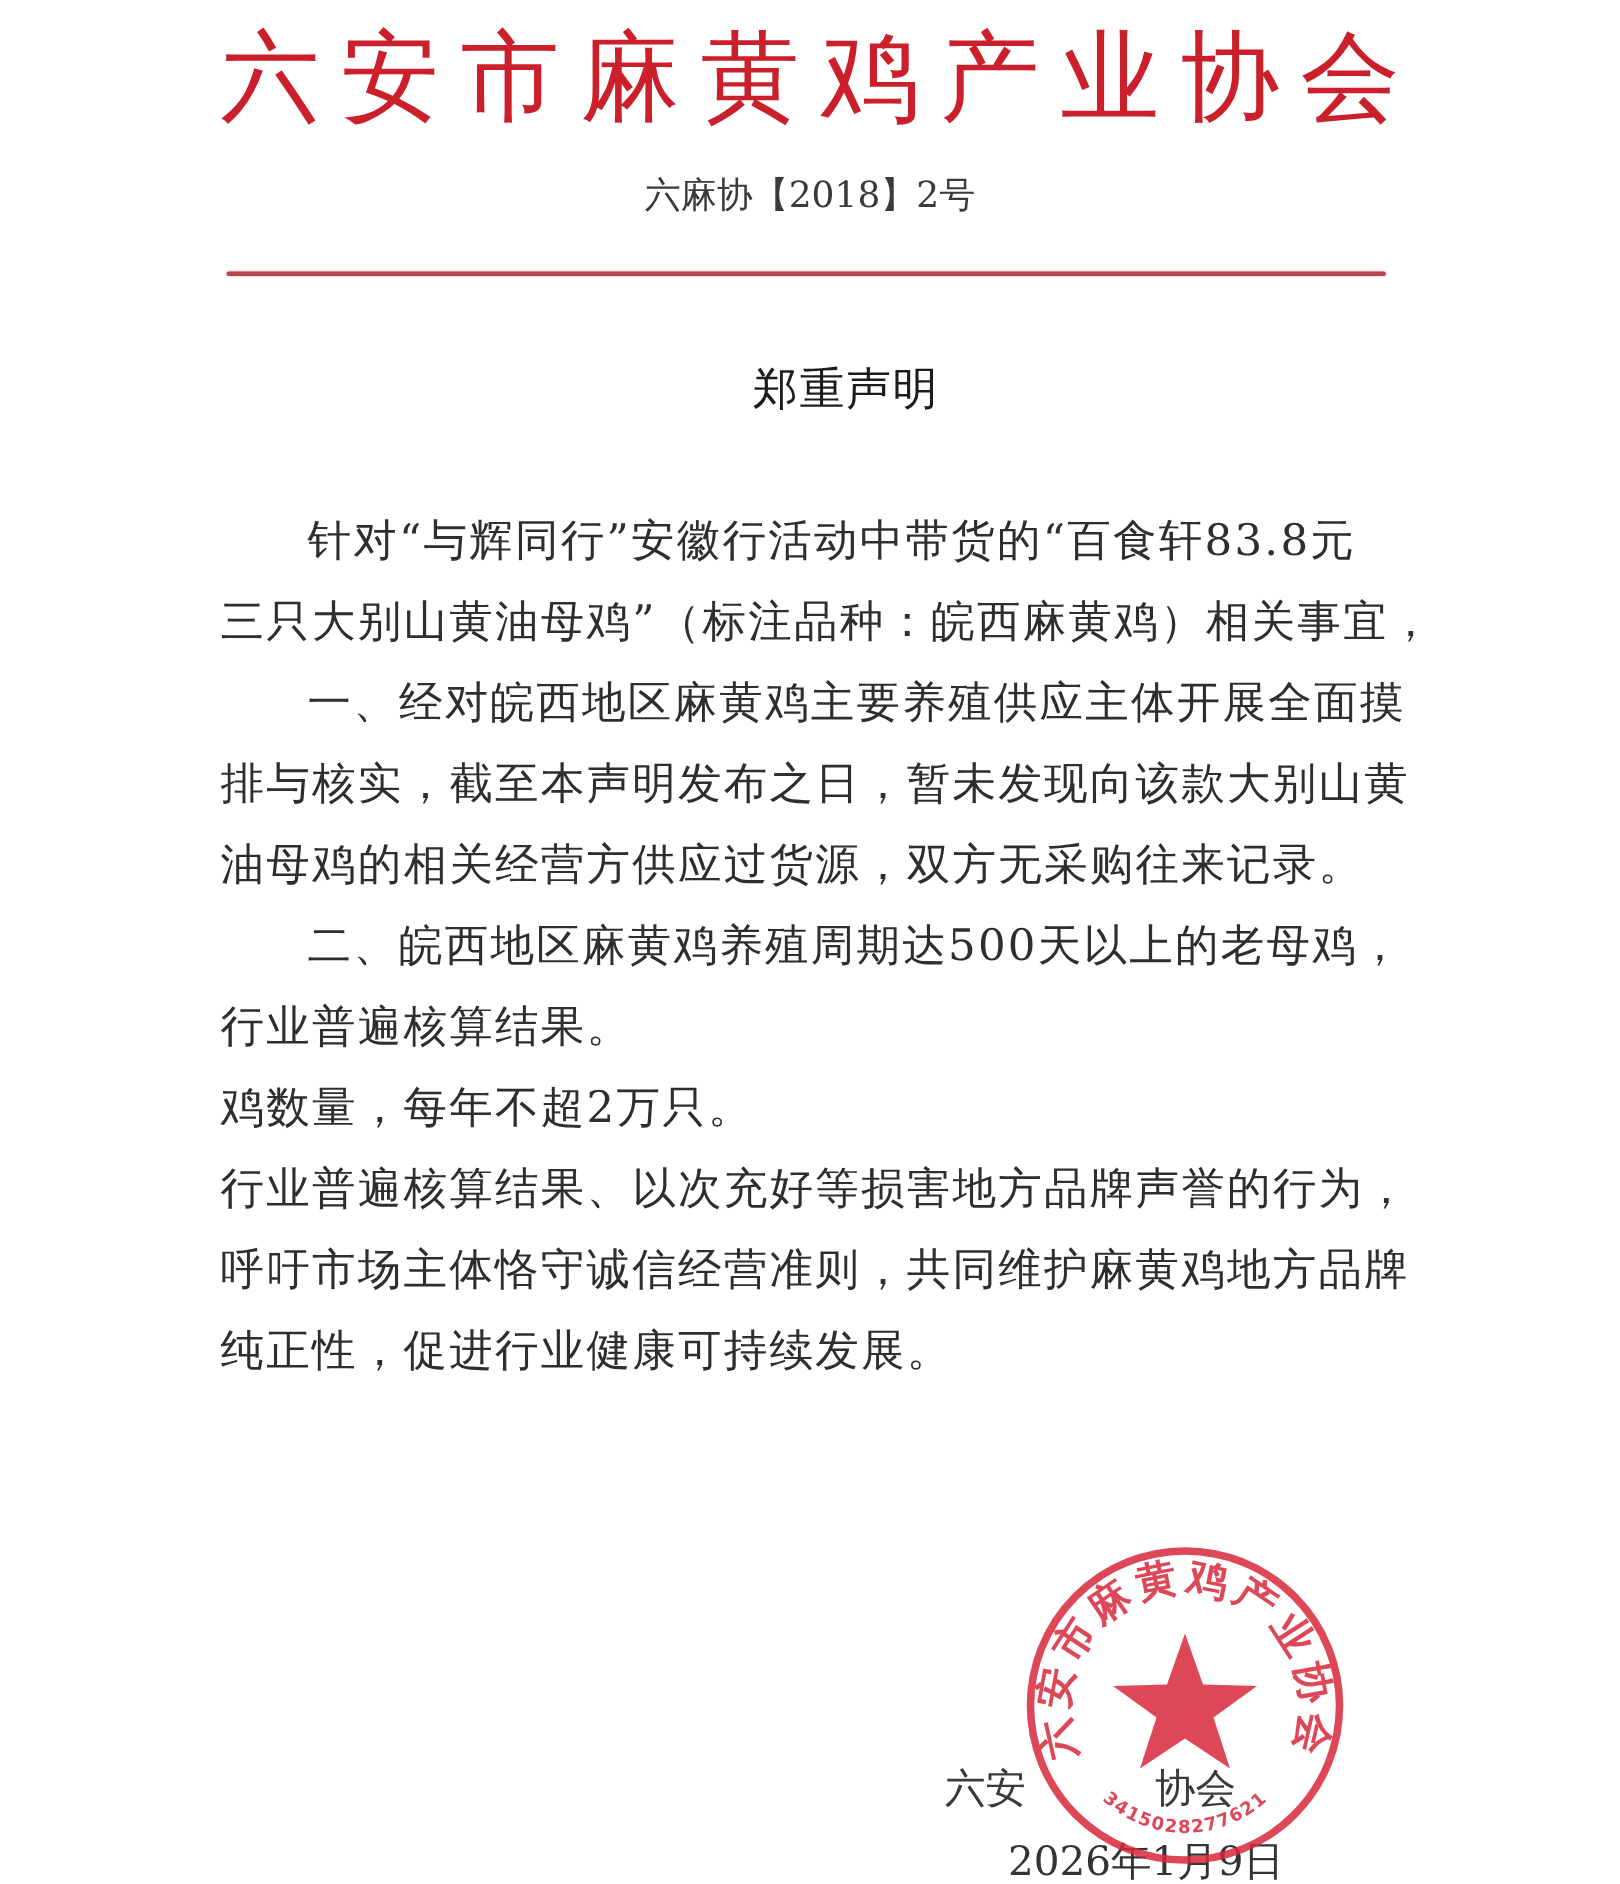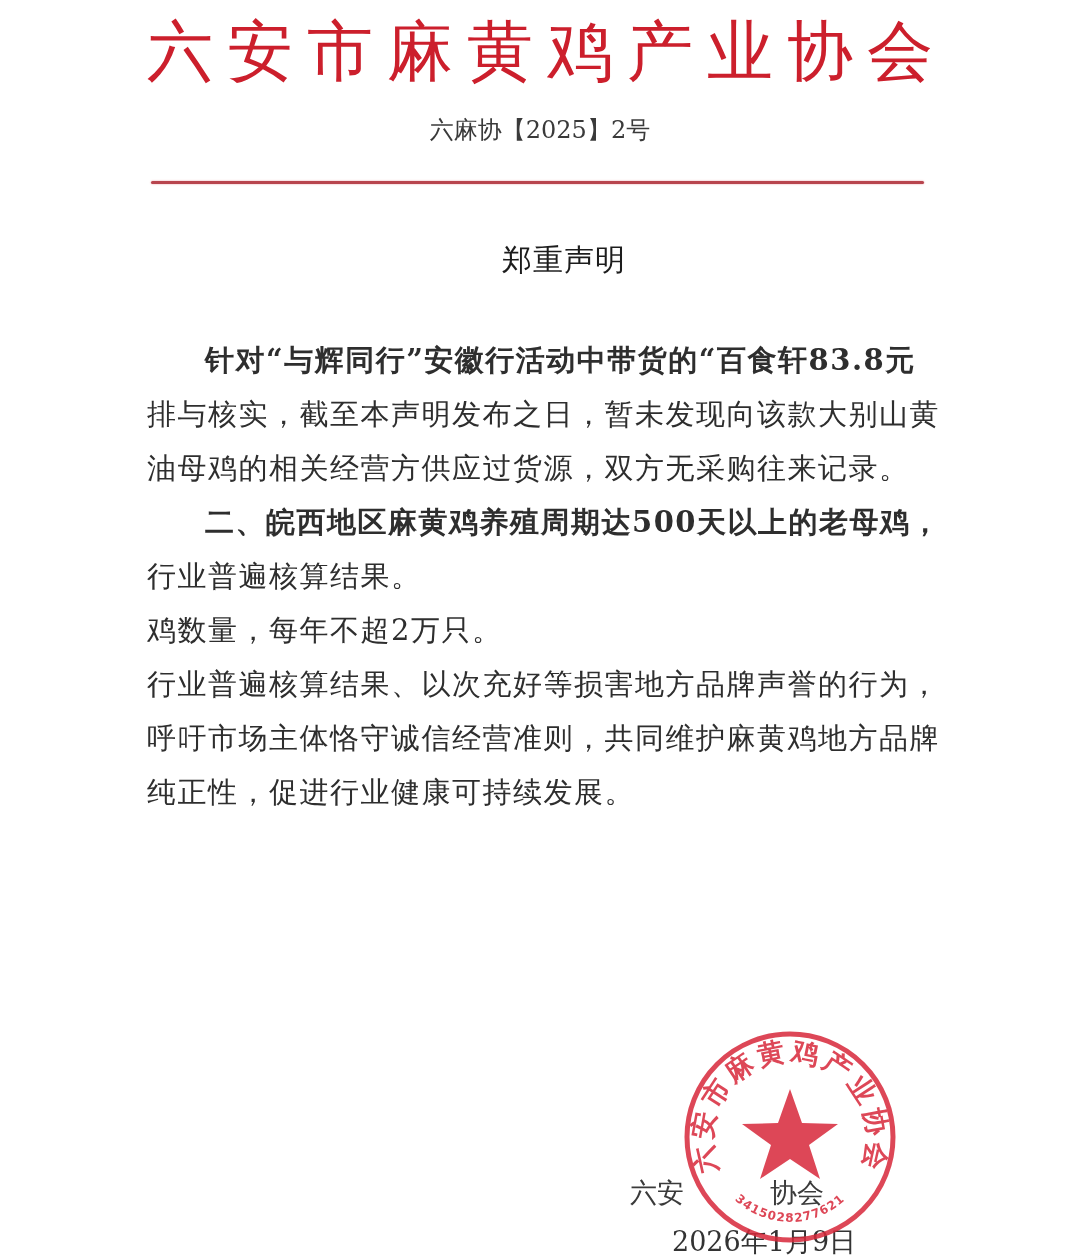--- a/index.html
+++ b/index.html
@@ -72,21 +72,20 @@
     .line {
       height: 54px;
       line-height: 54px;
       font-size: 29px;
       white-space: nowrap;
       color: #2e2e2e;
       letter-spacing: 1.5px;
     }
     .indent {
       padding-left: 58px;
-      font-weight: bold;
     }
     .signature {
       position: absolute;
       left: 630px;
       top: 1173px;
       font-size: 27px;
       color: #3a3a3a;
       white-space: nowrap;
       line-height: 40px;
     }
@@ -109,27 +108,29 @@
       top: 1027px;
       width: 220px;
       height: 220px;
       opacity: 0.85;
     }
   </style>
 </head>
 <body>
 
 <div class="header-title">六安市麻黄鸡产业协会</div>
-<div class="doc-number">六麻协【2025】2号</div>
+<div class="doc-number">六麻协【2018】2号</div>
 <div class="red-rule"></div>
 
 <div class="statement-title">郑重声明</div>
 
 <div class="body">
   <div class="line indent">针对“与辉同行”安徽行活动中带货的“百食轩83.8元</div>
+  <div class="line">三只大别山黄油母鸡”（标注品种：皖西麻黄鸡）相关事宜，</div>
+  <div class="line indent">一、经对皖西地区麻黄鸡主要养殖供应主体开展全面摸</div>
   <div class="line">排与核实，截至本声明发布之日，暂未发现向该款大别山黄</div>
   <div class="line">油母鸡的相关经营方供应过货源，双方无采购往来记录。</div>
   <div class="line indent">二、皖西地区麻黄鸡养殖周期达500天以上的老母鸡，</div>
   <div class="line">行业普遍核算结果。</div>
   <div class="line">鸡数量，每年不超2万只。</div>
   <div class="line">行业普遍核算结果、以次充好等损害地方品牌声誉的行为，</div>
   <div class="line">呼吁市场主体恪守诚信经营准则，共同维护麻黄鸡地方品牌</div>
   <div class="line">纯正性，促进行业健康可持续发展。</div>
 </div>
 

